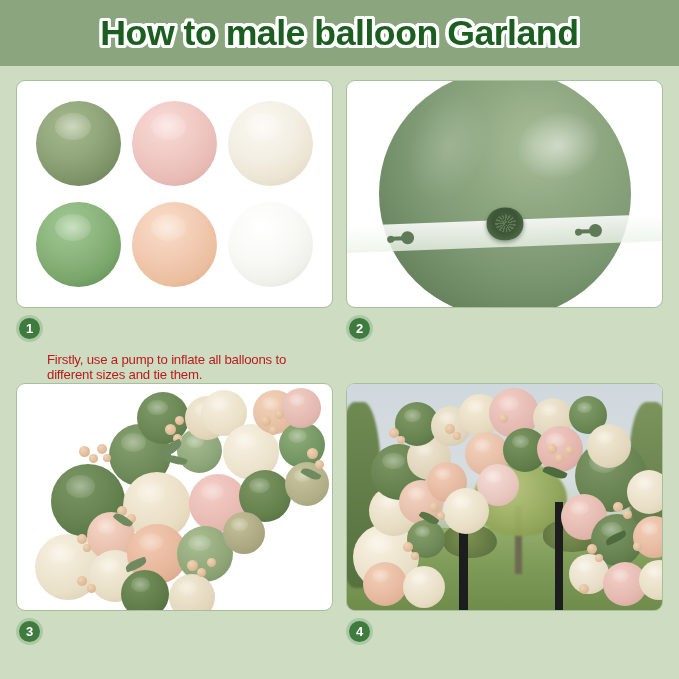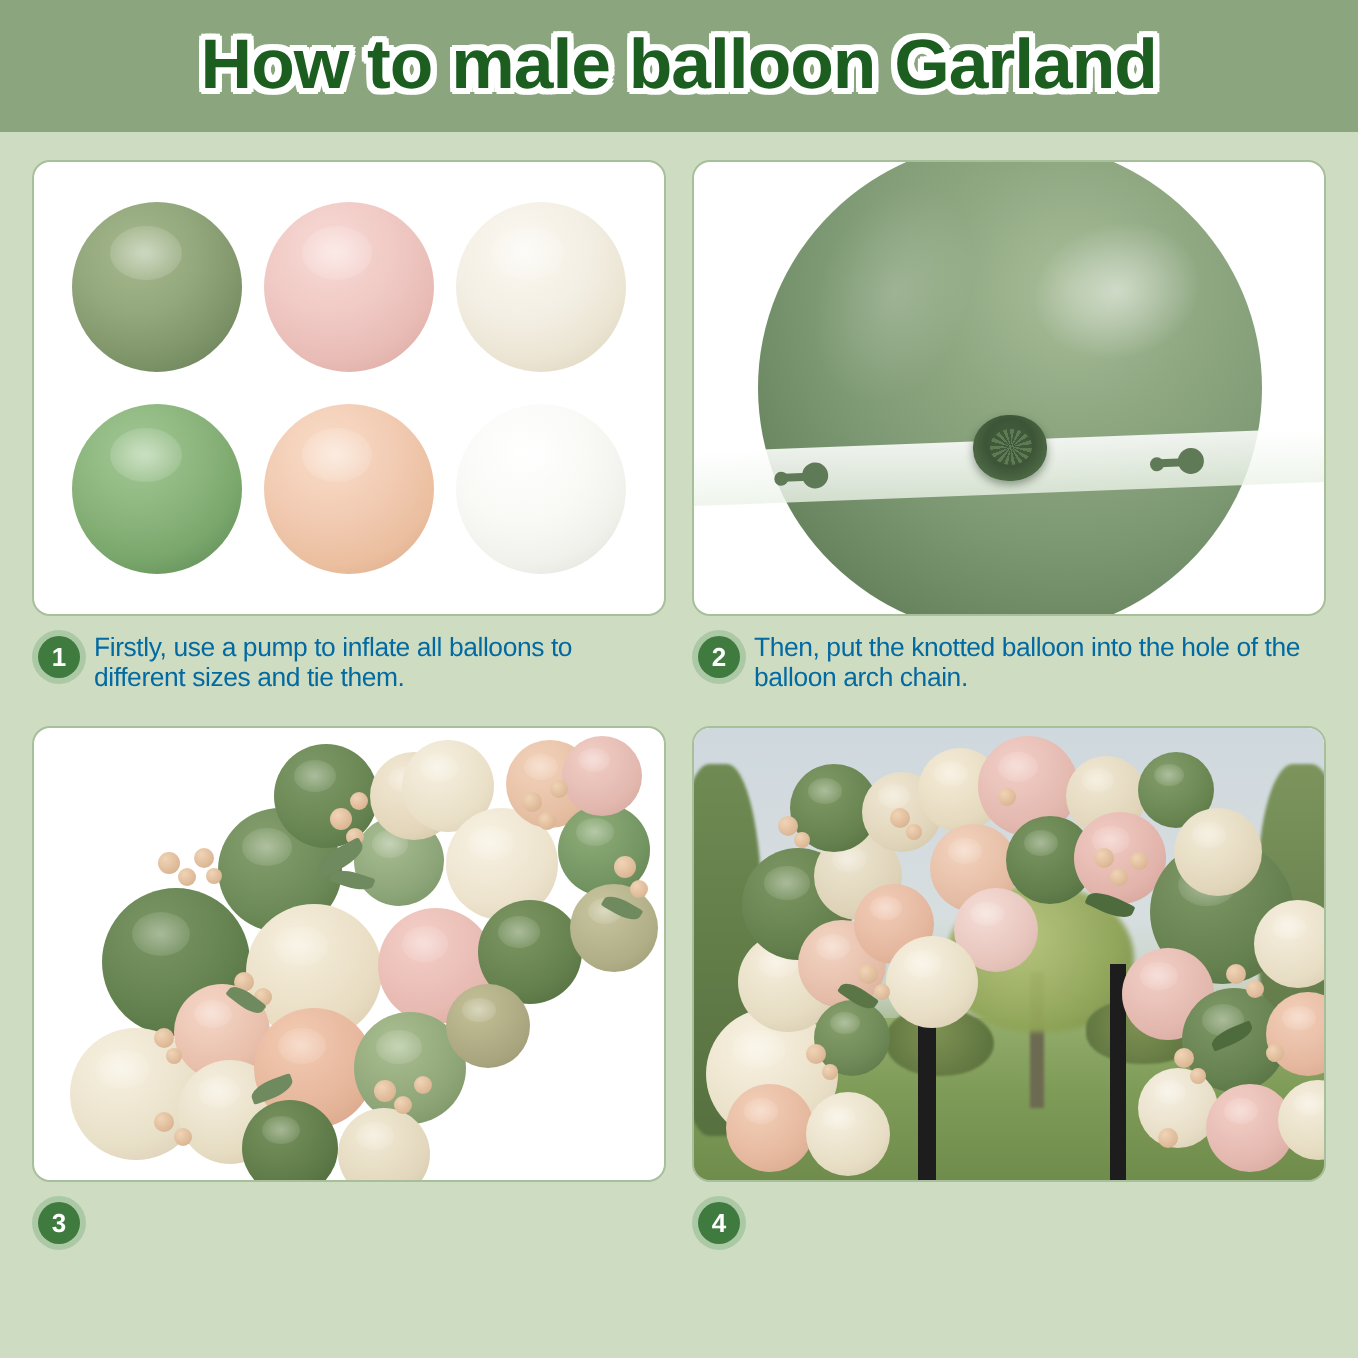--- a/index.html
+++ b/index.html
@@ -61,22 +61,23 @@
     font-size: 13px;
     font-weight: bold;
     display: flex; align-items: center; justify-content: center;
     margin-right: 7px;
     margin-top: 1px;
     box-shadow: 0 0 0 3px rgba(160,195,155,0.75);
   }
   .captext {
     font-size: 13.2px;
     line-height: 1.12;
-    color: #0369a1;
+    color: #b91c1c;
     letter-spacing: -0.2px;
+    margin-top: 36px;
   }
 
   
   .swatch-grid {
     width: 100%; height: 100%;
     display: grid;
     grid-template-columns: repeat(3, 1fr);
     grid-template-rows: repeat(2, 1fr);
     padding: 12px 14px;
     place-items: center;
@@ -271,21 +272,20 @@
         <div class="chain-hole" style="left:232px;">
           <div class="h-small"></div>
           <div class="h-bar"></div>
           <div class="h-big"></div>
         </div>
       </div>
       <div class="knot"></div>
     </div>
     <div class="caption">
       <div class="badge">2</div>
-      <div class="captext">Then, put the knotted balloon into the hole of the balloon arch chain.</div>
     </div>
   </div>
 
   <div class="cell">
     <div class="panel p3">
       <div class="photo">
 
         <div class="ball" style="left:34px;top:80px;width:74px;height:74px;background:radial-gradient(circle at 36% 28%,#7b9665,#62804e 60%,#4e6b3d 100%);"></div>
         <div class="ball" style="left:92px;top:40px;width:62px;height:62px;background:radial-gradient(circle at 36% 28%,#86a06e,#6b8857 62%,#56713f 100%);"></div>
         <div class="ball" style="left:120px;top:8px;width:52px;height:52px;background:radial-gradient(circle at 36% 28%,#7f9a68,#658350 65%,#516e3f 100%);"></div>

